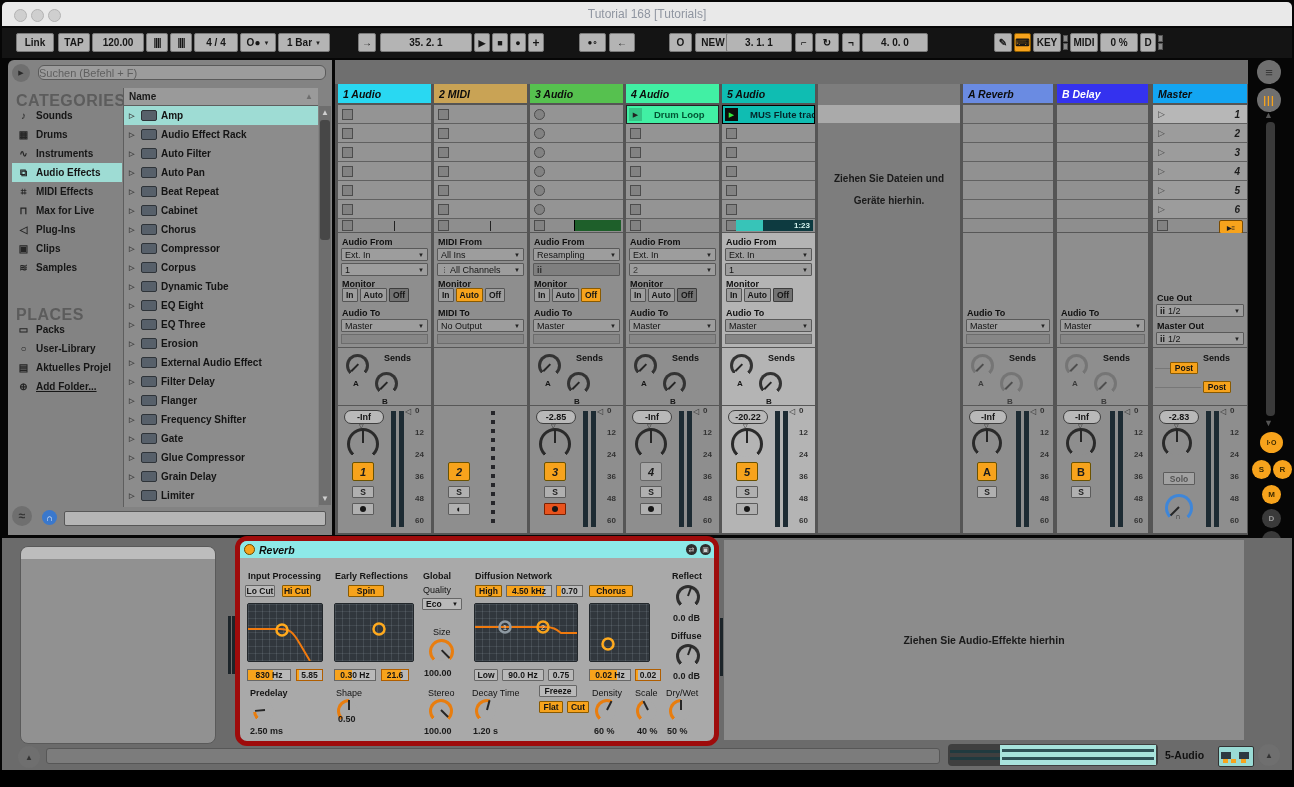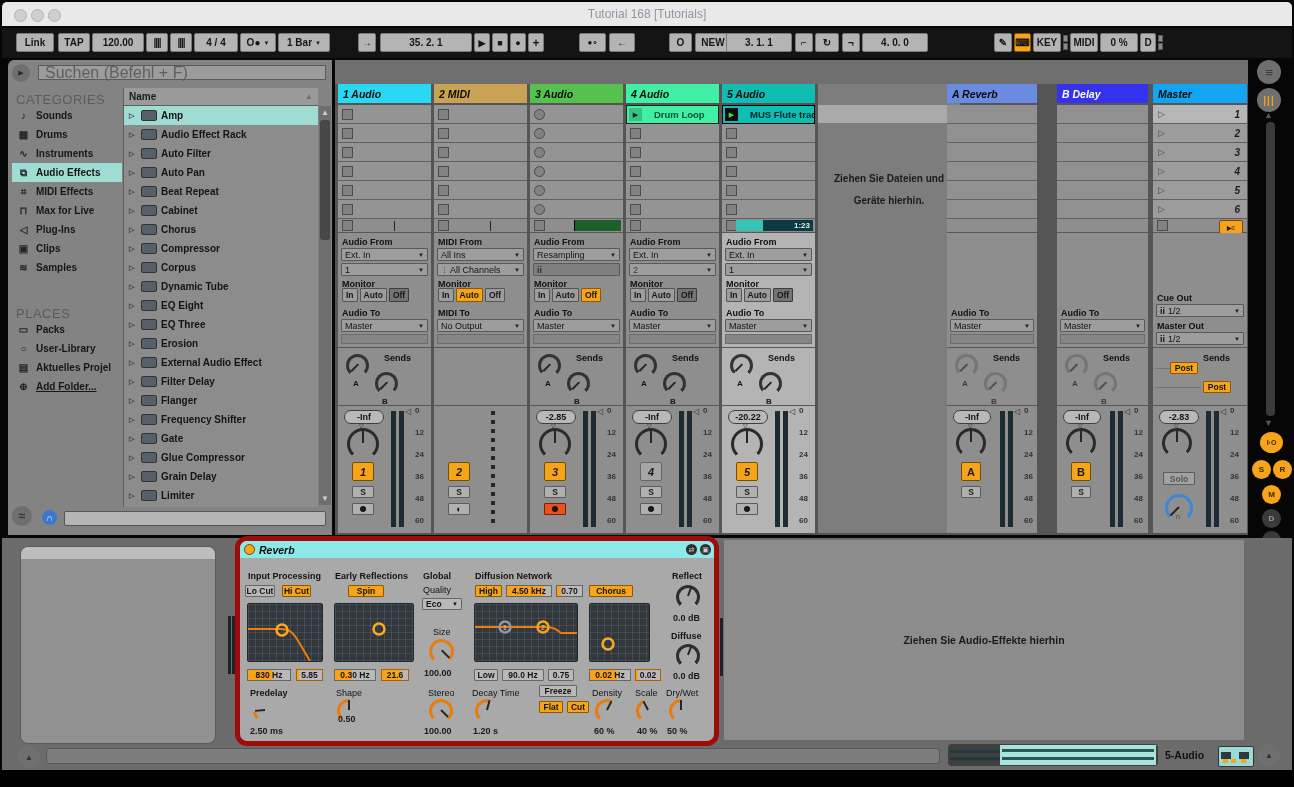--- a/index.html
+++ b/index.html
@@ -10,22 +10,22 @@
 
 #transport{position:absolute;left:2px;top:28px;right:2px;height:30px;background:#141414}
 .tbb{position:absolute;top:5px;height:19px;background:#b4b4b4;border:1px solid #7a7a7a;border-radius:2px;color:#161616;font-size:10px;font-weight:bold;display:flex;align-items:center;justify-content:center;box-sizing:border-box;white-space:nowrap}
 .tbb.or{background:#f7a31c;border-color:#8a5a00}
 .tbb .car{font-size:6px;margin-left:3px;color:#222}
 .ind{position:absolute;top:7px;width:5px;height:15px;display:flex;flex-direction:column;gap:1px}
 .ind span{flex:1;background:#8a8a8a;border:1px solid #555}
 
 #browser{position:absolute;left:8px;top:60px;width:324px;height:475px;background:#838383;border-radius:6px 0 0 0}
 .circ{border-radius:50%;display:flex;align-items:center;justify-content:center;position:absolute}
-#search{position:absolute;left:30px;top:5px;width:288px;height:15px;background:#9c9c9c;border:1px solid #5a5a5a;font-size:16px;color:#5f5f5f;display:flex;align-items:center;padding-left:6px;box-sizing:border-box;border-radius:0}
-.sidehead{position:absolute;left:8px;font-size:13px;font-weight:normal;color:#5c5c5c;letter-spacing:.5px}
+#search{position:absolute;left:30px;top:5px;width:288px;height:15px;background:#9c9c9c;border:1px solid #5a5a5a;font-size:11px;color:#5f5f5f;display:flex;align-items:center;box-sizing:border-box;border-radius:6px}
+.sidehead{position:absolute;left:8px;font-size:16px;font-weight:bold;color:#5c5c5c;letter-spacing:.5px}
 .cat{display:flex;align-items:center;height:19px;padding-left:4px;font-size:10px;font-weight:bold;color:#161616;gap:5px}
 .cat.sel{background:#9edcd4}
 .ci{width:15px;text-align:center;font-size:10px;color:#252525;flex:none}
 #cats{position:absolute;left:4px;top:46px;width:110px}
 #places{position:absolute;left:4px;top:260px;width:110px}
 #blist{position:absolute;left:115px;top:28px;width:194px;bottom:28px;background:#8c8c8c;border-left:1px solid #5e5e5e}
 #bl-head{height:18px;background:#9a9a9a;border-bottom:1px solid #5e5e5e;display:flex;align-items:center;padding:0 5px;font-size:10px;font-weight:bold;color:#1a1a1a;box-sizing:border-box}
 #bl-head .sort{margin-left:auto;font-size:8px;color:#6e6e6e}
 .bitem{display:flex;align-items:center;height:19px;font-size:10px;font-weight:bold;color:#141414;gap:4px;padding-left:5px}
 .bitem.sel{background:#9edcd4}
@@ -803,21 +803,21 @@
   <div class="col" style="left:483px;width:142px">
     <div style="position:absolute;top:24px;bottom:2px;left:0;right:0;background:#7d7d7d">
       <div style="position:absolute;top:21px;height:18px;left:0;right:0;background:#aaa"></div>
       <div style="position:absolute;top:84px;left:0;right:0;text-align:center;font-size:10px;font-weight:bold;color:#1a1a1a;line-height:22px">
         <div>Ziehen Sie Dateien und</div>
         <div>Geräte hierhin.</div>
       </div>
     </div>
   </div>
 
-  <div class="col" style="left:612px;width:90px">
+  <div class="col" style="left:628px;width:90px">
     <div class="thead" style="background: rgb(106, 139, 226);">A Reverb</div>
     <div class="retslots"></div>
     <div class="stopr"></div>
     <div class="io">
       <div class="iol" style="top:75px">Audio To</div>
       <div class="cmb" style="top:86px">
           <span>Master</span>
           <span class="car">▼</span>
         </div>
       <div class="iostrip" style="top:101px"></div>

